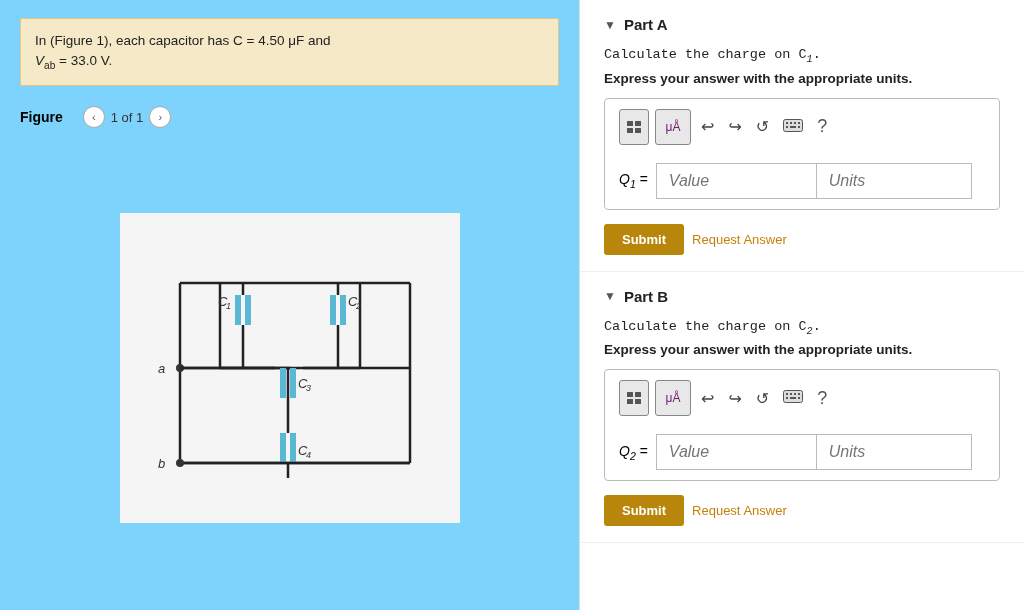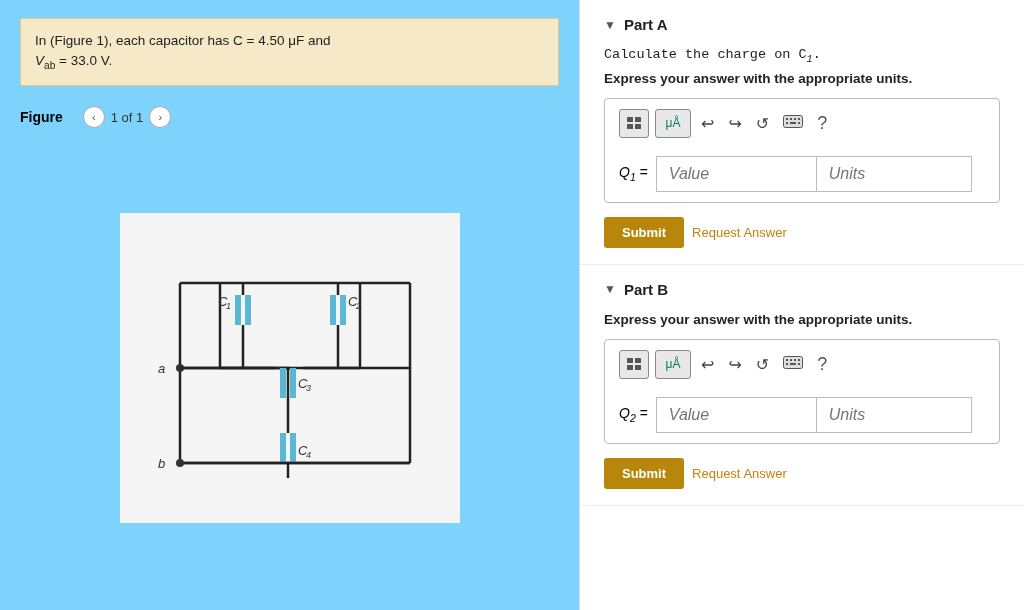--- a/index.html
+++ b/index.html
@@ -143,30 +143,30 @@
     .toolbar {
       display: flex;
       align-items: center;
       gap: 6px;
       margin-bottom: 10px;
       padding-bottom: 8px;
     }
 
     .toolbar-btn {
       width: 30px;
-      height: 29px;
+      height: 36px;
       border: 1px solid #888;
       background: #e8e8e8;
       border-radius: 3px;
       cursor: pointer;
       display: flex;
       align-items: center;
       justify-content: center;
       font-size: 11px;
-      color: #0f766e;
+      color: #701a75;
     }
 
     .toolbar-btn.wide {
       width: 36px;
       font-size: 12px;
     }
 
     .toolbar-icon-btn {
       background: none;
       border: none;
@@ -413,20 +413,23 @@
       <a class="request-answer-link">Request Answer</a>
     </div>
   </div>
 
   <div class="part-section">
     <div class="part-header">
       <span class="part-arrow">▼</span>
       <span class="part-title">Part B</span>
     </div>
 
+    <p class="part-question">
+      <span>Calculate the charge on C</span><span class="math-italic"><sub>2</sub></span><span>.</span>
+    </p>
     <p class="part-instruction">Express your answer with the appropriate units.</p>
 
     <div class="answer-box">
       <div class="toolbar">
         <button class="toolbar-btn" title="matrix">
           <svg width="16" height="14" viewBox="0 0 16 14" fill="none">
             <rect x="1" y="1" width="6" height="5" fill="#555" rx="0.5"></rect>
             <rect x="9" y="1" width="6" height="5" fill="#555" rx="0.5"></rect>
             <rect x="1" y="8" width="6" height="5" fill="#555" rx="0.5"></rect>
             <rect x="9" y="8" width="6" height="5" fill="#555" rx="0.5"></rect>

